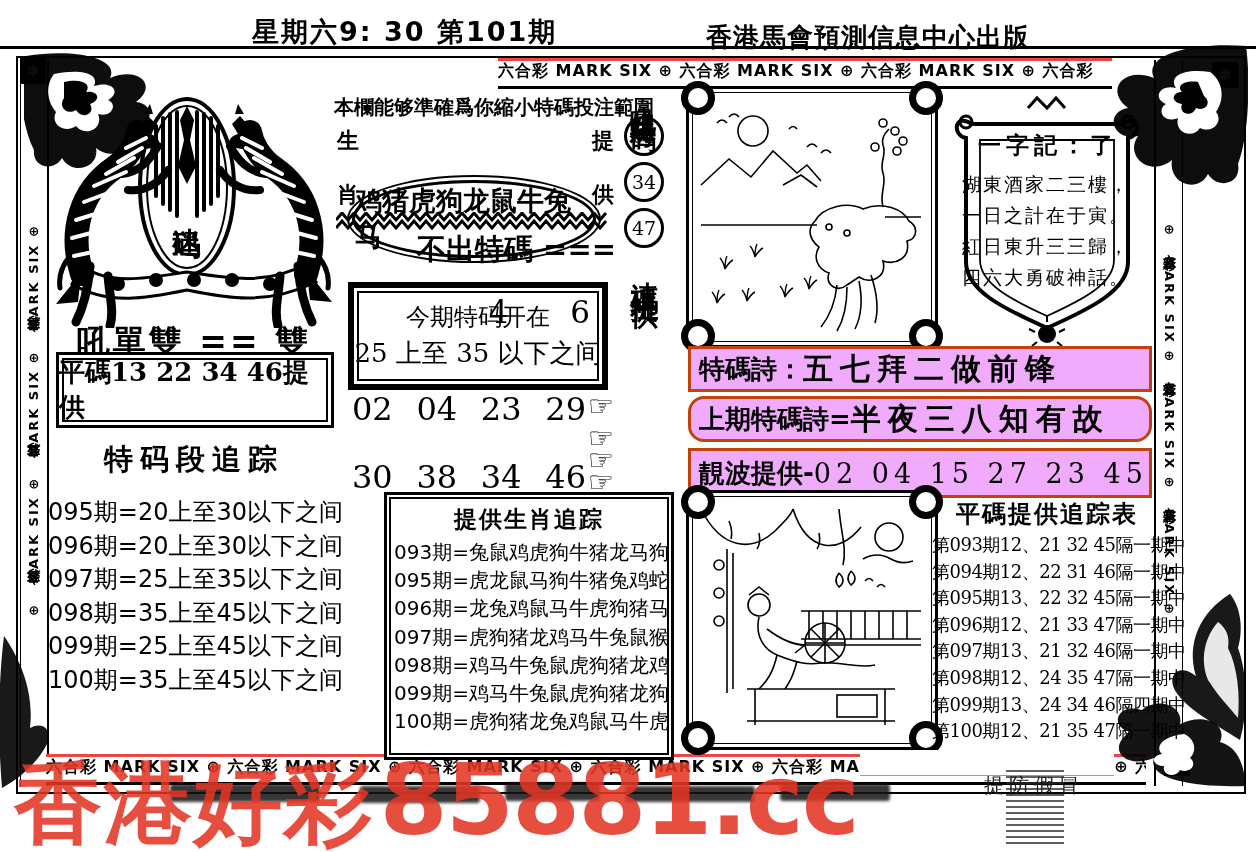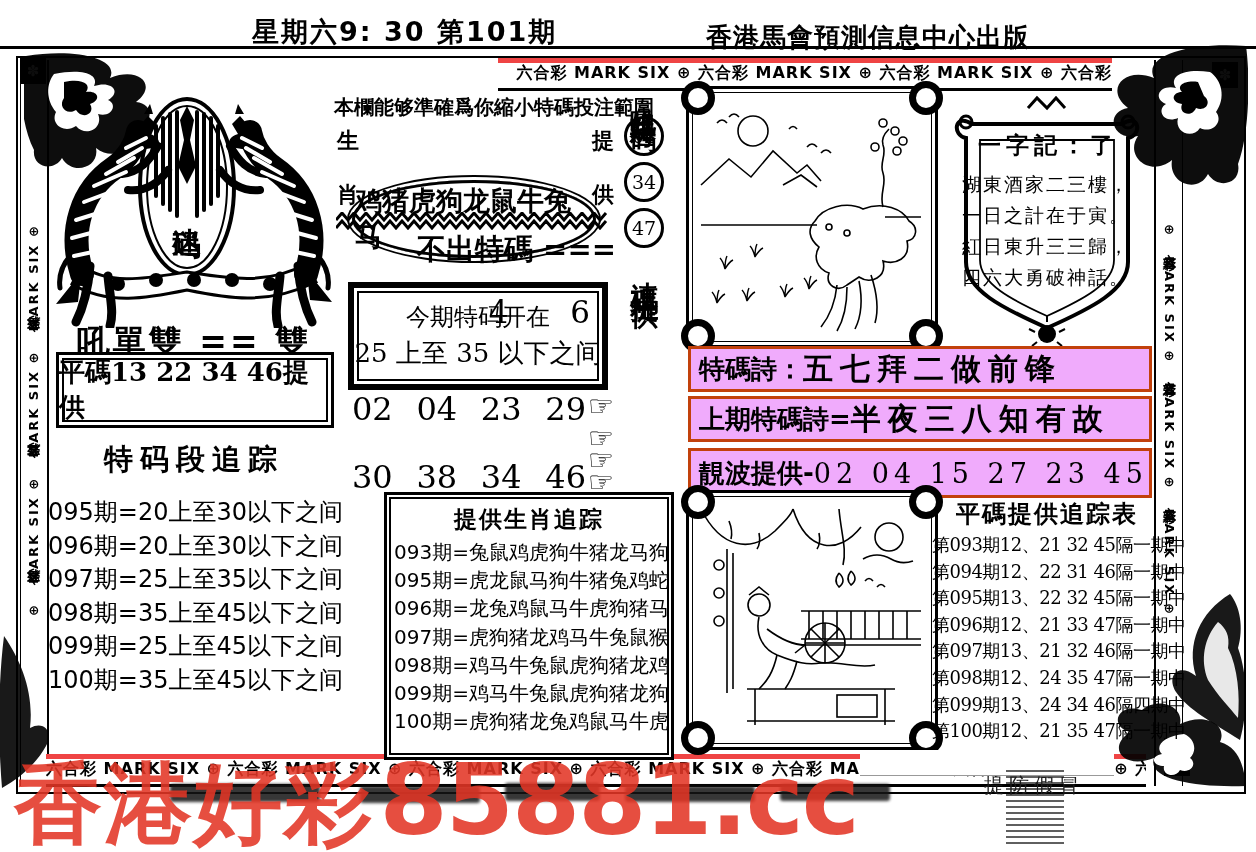--- a/index.html
+++ b/index.html
@@ -17,22 +17,22 @@
 
   
   .frame{left:16px;top:56px;width:1226px;height:734px;border:2px solid #000;}
   .strip{top:60px;height:726px;width:26px;overflow:hidden;
          font-size:13px;font-weight:bold;letter-spacing:2px;line-height:24px;text-align:center;}
   .strip-l{left:20px;border-left:1px solid #000;border-right:2px solid #000;}
   .strip-r{left:1154px;border-left:2px solid #000;border-right:1px solid #000;}
   .vtext{writing-mode:vertical-rl;height:720px;margin:0 auto;}
   .vtext.up{transform:rotate(180deg);}
 
-  .banner{height:25px;border-top:5px solid #ef4444;border-bottom:3px solid #000;background:#fff;
-          font-size:16px;font-weight:bold;line-height:19px;text-align:right;overflow:hidden;white-space:nowrap;letter-spacing:1px;}
+  .banner{height:25px;border-top:3px solid #ef4444;border-bottom:3px solid #000;background:#fff;
+          font-size:16px;font-weight:bold;line-height:19px;text-align:left;overflow:hidden;white-space:nowrap;letter-spacing:1px;}
   .banner-top{left:498px;top:58px;width:614px;}
   .banner-bottom{left:46px;top:754px;width:1100px;}
 
   .fbox{width:26px;height:26px;background:#000;color:#fff;font-size:15px;line-height:26px;text-align:center;}
 
   
   .emblem{left:48px;top:88px;width:292px;height:240px;}
   .crest-chars{left:173px;top:204px;width:34px;font-size:29px;font-weight:bold;writing-mode:vertical-rl;letter-spacing:4px;text-align:center;}
   .oddeven{left:56px;top:320px;width:276px;text-align:center;font-size:33px;font-weight:bold;letter-spacing:3px;}
   .flatbox{left:56px;top:352px;width:272px;height:70px;border:3px solid #000;
@@ -81,21 +81,21 @@
   .ring.tl{left:-8px;top:-8px;} .ring.tr{right:-8px;top:-8px;}
   .ring.bl{left:-8px;bottom:-8px;} .ring.br{right:-8px;bottom:-8px;}
 
   
   .shield{left:936px;top:94px;width:222px;height:252px;}
   .shield-text{position:absolute;left:26px;top:36px;width:172px;}
   .shield-title{font-size:23px;font-weight:bold;letter-spacing:5px;text-align:center;margin-bottom:8px;}
   .shield-line{font-size:19px;line-height:31px;letter-spacing:2px;}
   .poemrow{left:688px;width:464px;border:3px solid #c2410c;background:#f0abfc;display:flex;align-items:center;padding:0 8px;box-sizing:border-box;}
   .poemrow1{top:346px;height:46px;}
-  .poemrow2{top:396px;height:46px;}
+  .poemrow2{top:396px;height:46px;border-radius:16px;}
   .poemrow3{top:448px;height:50px;}
   .poemrow .lbl{font-size:26px;font-weight:bold;white-space:nowrap;}
   .poemrow .txt{font-size:30px;font-weight:bold;letter-spacing:7px;white-space:nowrap;}
   .poemrow3 .txt{font-size:27px;font-weight:normal;letter-spacing:5px;}
   .flat-title{left:934px;top:498px;width:226px;text-align:center;font-size:24px;font-weight:bold;letter-spacing:2px;}
   .flat-rows{left:932px;top:532px;width:232px;font-size:18px;line-height:26.6px;letter-spacing:-0.5px;white-space:nowrap;}
 
   
   .white-patch{left:860px;top:750px;width:254px;height:25px;background:#fff;box-shadow:0 1px 0 #999;}
   .smudge{background:#151515;filter:blur(1.6px);border-radius:3px;opacity:.85;}

